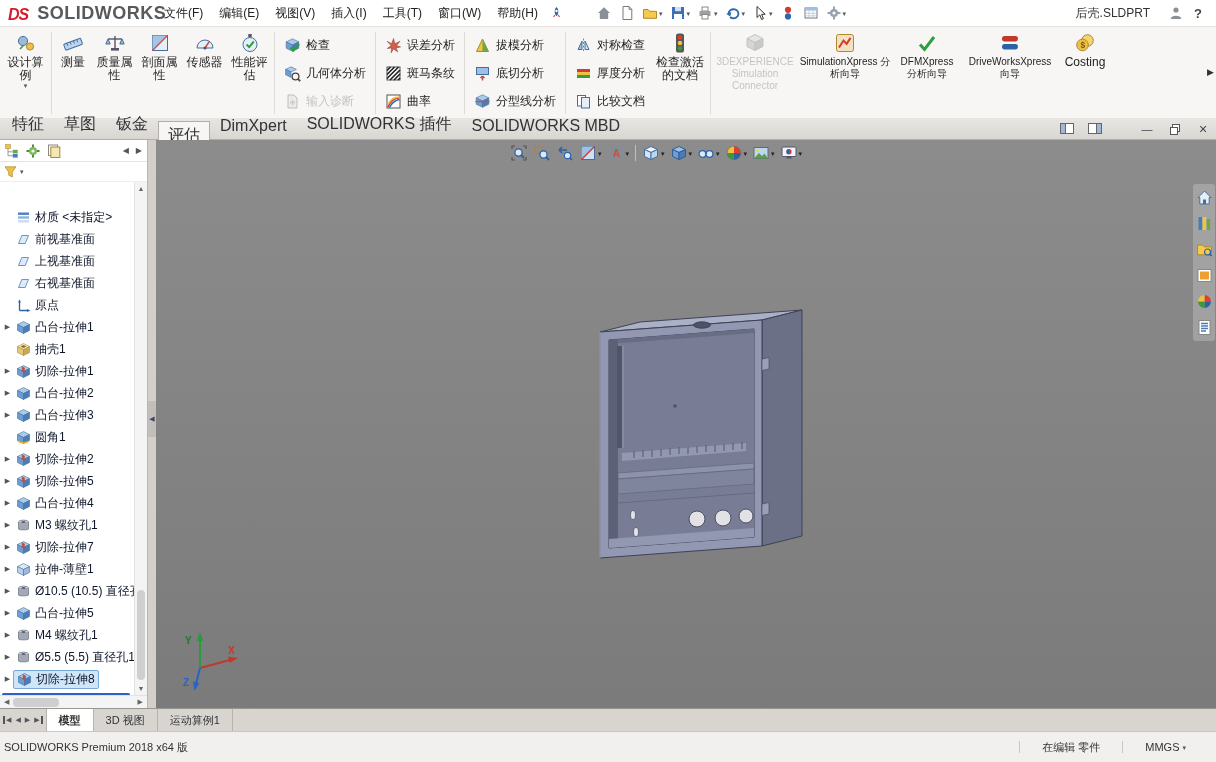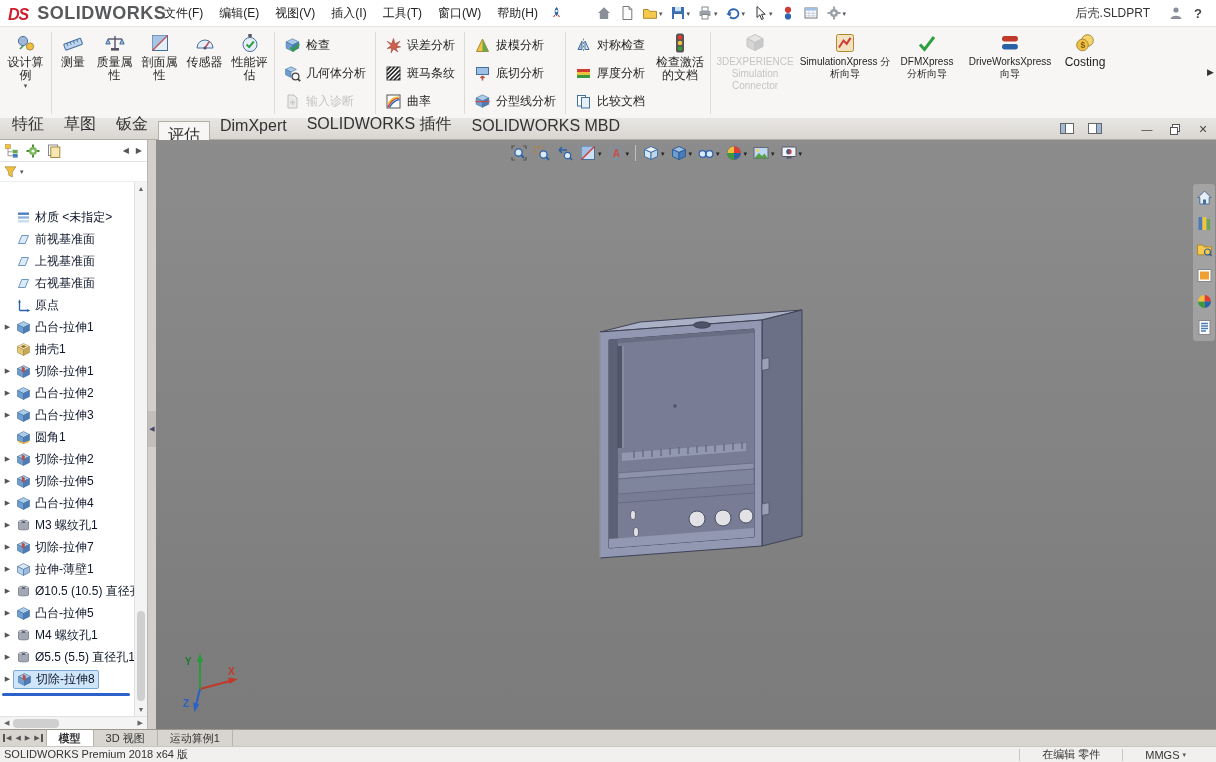--- a/index.html
+++ b/index.html
@@ -76,30 +76,30 @@
   .hud{position:absolute;top:2px;left:352px;display:flex;align-items:center;gap:1px}
   .hudbtn{display:flex;align-items:center;padding:2px 2px;border-radius:3px;gap:1px}
   .hud .caret{color:#222}
   .hudsep{width:1px;height:16px;background:rgba(255,255,255,.45);margin:0 3px}
   .taskstrip{position:absolute;right:1px;top:44px;width:22px;display:flex;flex-direction:column;align-items:center;gap:7px;padding:4px 0;background:rgba(240,240,240,.25);border-radius:3px}
   .taskbtn{width:19px;height:19px;display:flex;align-items:center;justify-content:center}
   .model-svg{position:absolute;left:0;top:0}
   .triad{position:absolute;left:16px;bottom:14px}
 
   
-  .doctabs{height:17px;background:#d8d5d0;border-top:1px solid #9a978f;display:flex;align-items:stretch;font-size:11px;flex:none}
+  .doctabs{height:23px;background:#d8d5d0;border-top:1px solid #9a978f;display:flex;align-items:stretch;font-size:11px;flex:none}
   .dnav{display:flex;align-items:center;padding:0 3px;gap:4px;border-right:1px solid #b7b4ad}
   .dnav span{font-size:7px;color:#555}
   .dnav .bar-l{border-left:2px solid #555;padding-left:1px}
   .dnav .bar-r{border-right:2px solid #555;padding-right:1px}
   .btab{padding:0 12px;display:flex;align-items:center;border-right:1px solid #b7b4ad;color:#333;white-space:nowrap}
   .btab.active{background:#fff;font-weight:bold}
 
   
-  .statusbar{height:16px;background:#f1f0ee;border-top:1px solid #c9c7c3;display:flex;align-items:center;font-size:11px;padding:0 4px;color:#333;flex:none}
+  .statusbar{height:16px;background:#f1f0ee;border-top:1px solid #c9c7c3;display:flex;align-items:center;font-size:11px;padding:15px 4px;color:#333;flex:none}
   .st-right{margin-left:auto;display:flex;align-items:center;gap:22px}
   .st-sep{width:1px;height:12px;background:#c9c7c3}
   .st-units{display:flex;align-items:center;gap:3px;padding-right:26px}
 </style>
 </head>
 <body>
 
 <div id="app">
 
   <div class="menubar">

